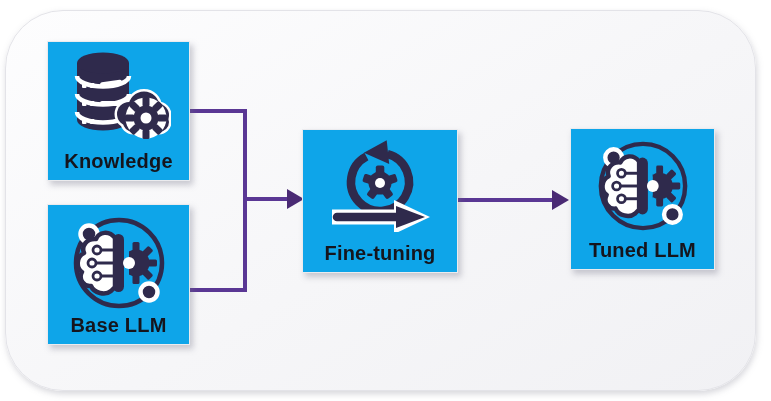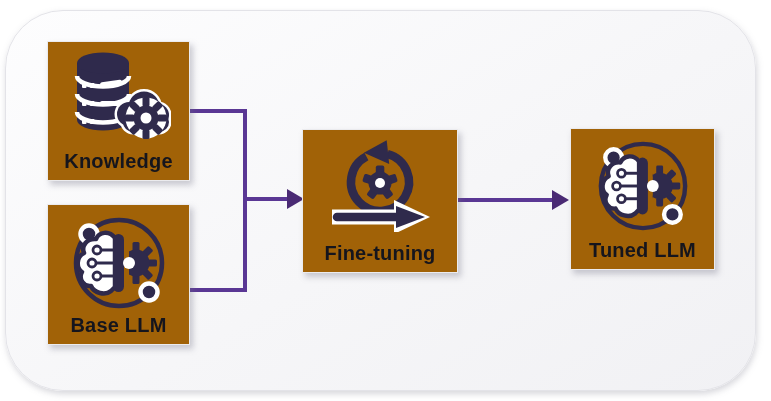--- a/index.html
+++ b/index.html
@@ -12,21 +12,21 @@
   .stage{position:relative;width:771px;height:401px;background:#ffffff;overflow:hidden;
          font-family:"Liberation Sans",sans-serif;}
   .frame{position:absolute;left:5px;top:10px;width:749px;height:379px;border-radius:58px;
          background:linear-gradient(150deg,#fdfdfe 0%,#f6f6f8 55%,#f1f1f4 100%);
          border:1px solid #e3e3e8;
          box-shadow:1px 3px 6px rgba(140,140,155,0.35);}
   .line{position:absolute;background:var(--conn);}
   .arrowhead{position:absolute;width:0;height:0;
              border-top:10px solid transparent;border-bottom:10px solid transparent;
              border-left:17px solid var(--conn-head);}
-  .node{position:absolute;background:#a16207;border:1px solid #ebebee;
+  .node{position:absolute;background:#0ea5e9;border:1px solid #ebebee;
         box-shadow:3px 4px 6px rgba(110,110,130,0.35);
         display:flex;flex-direction:column;align-items:center;justify-content:space-between;
         padding:8px 4px 9px 4px;box-sizing:border-box;}
   .node .label{font-size:20px;font-weight:700;color:var(--label);letter-spacing:.2px;
                white-space:nowrap;line-height:1;}
   .ink{fill:var(--ink);}
   .wht{fill:#ffffff;}
   .ink-s{stroke:var(--ink);fill:none;}
   .wht-s{stroke:#ffffff;fill:none;}
   svg{display:block;}

